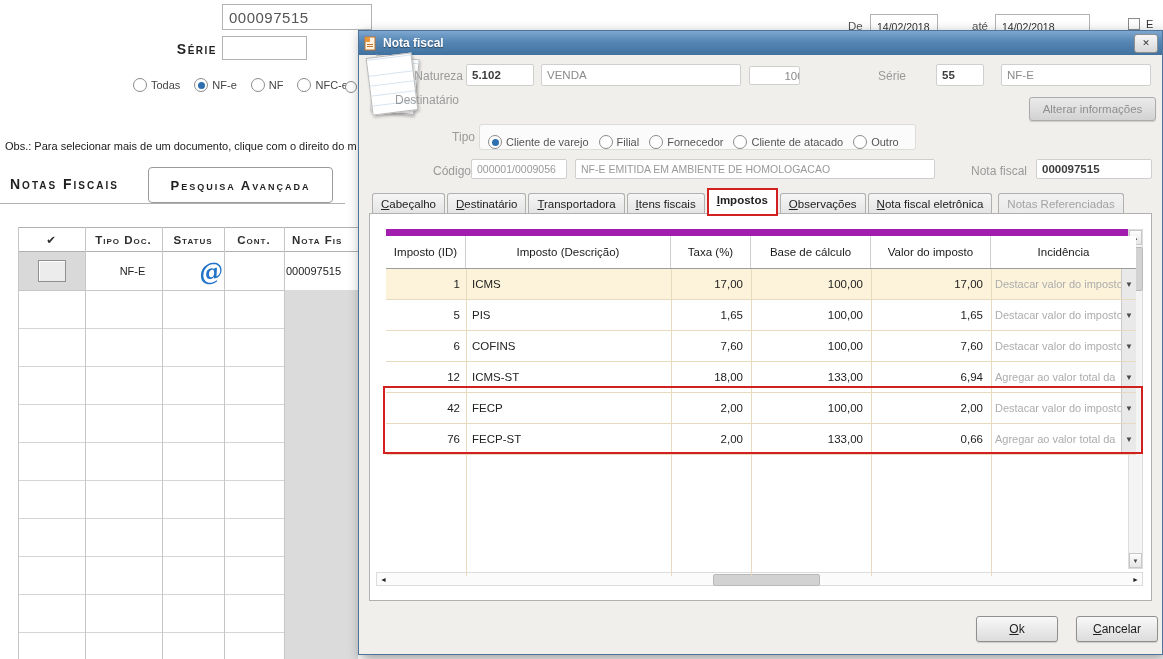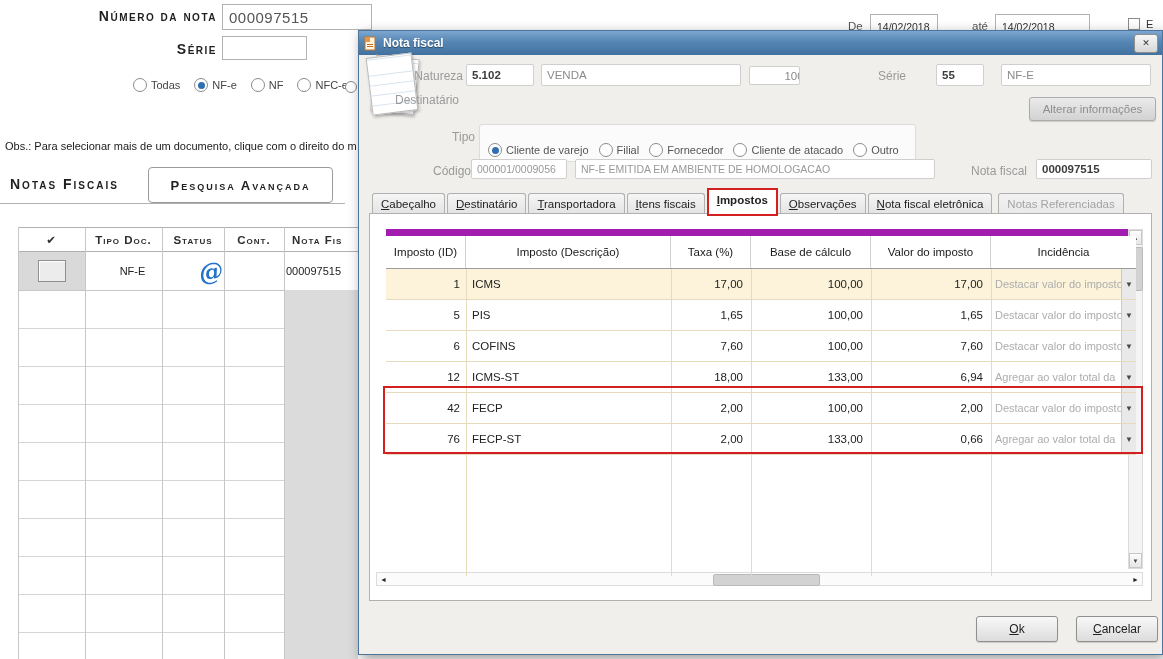--- a/index.html
+++ b/index.html
@@ -71,21 +71,20 @@
   .sbthumb{position:absolute;background:#d2d2d2;border:1px solid #b9b9b9;border-radius:2px}
   u{text-decoration:underline}
   .papersheet{background:#fff;border:1px solid #b9b9b9;box-shadow:1px 2px 3px rgba(0,0,0,.25);
       background-image:repeating-linear-gradient(to bottom,transparent 0 9px,#d8e4f0 9px 10px);background-position:0 8px}
 </style>
 </head>
 <body>
 
 <div class="abs" style="left:0;top:0;width:1163px;height:659px;">
 
-  <div class="abs sc" style="left:25px;top:8px;width:192px;font-size:14px;text-align:right;">Número da nota</div>
   <div class="abs inp" style="left:222px;top:4px;width:150px;height:26px;">
     <span style="font-size:15px;color:#555;letter-spacing:.5px;">000097515</span>
   </div>
 
   <div class="abs sc" style="left:25px;top:41px;width:192px;font-size:14px;text-align:right;">Série</div>
   <div class="abs inp" style="left:222px;top:36px;width:85px;height:24px;">
     <span style="font-size:13px;color:#555;"></span>
   </div>
 
   
@@ -201,21 +200,21 @@
     <span>NF-E</span>
   </div>
 
   <div class="abs glabel" style="left:36px;top:62px;">Destinatário</div>
   <div class="abs btn disabled" style="left:670px;top:66px;width:127px;height:24px;">
     <span>Alterar informações</span>
   </div>
 
   <div class="abs glabel" style="left:66px;top:99px;width:50px;text-align:right;">Tipo</div>
   <div class="abs" style="left:120px;top:93px;width:437px;height:26px;border:1px solid #dcdcdc;border-radius:3px;background:#fbfbfb;
-              display:flex;align-items:flex-start;gap:10px;padding:18px 8px;overflow:hidden;">
+              display:flex;align-items:flex-end;gap:10px;padding:0 8px;overflow:hidden;">
     <span style="display:flex;align-items:center;">
       <span class="radio sel"></span>
       <span class="rlbl" style="color:#555;">Cliente de varejo</span>
     </span>
     <span style="display:flex;align-items:center;">
       <span class="radio"></span>
       <span class="rlbl" style="color:#555;">Filial</span>
     </span>
     <span style="display:flex;align-items:center;">
       <span class="radio"></span>

